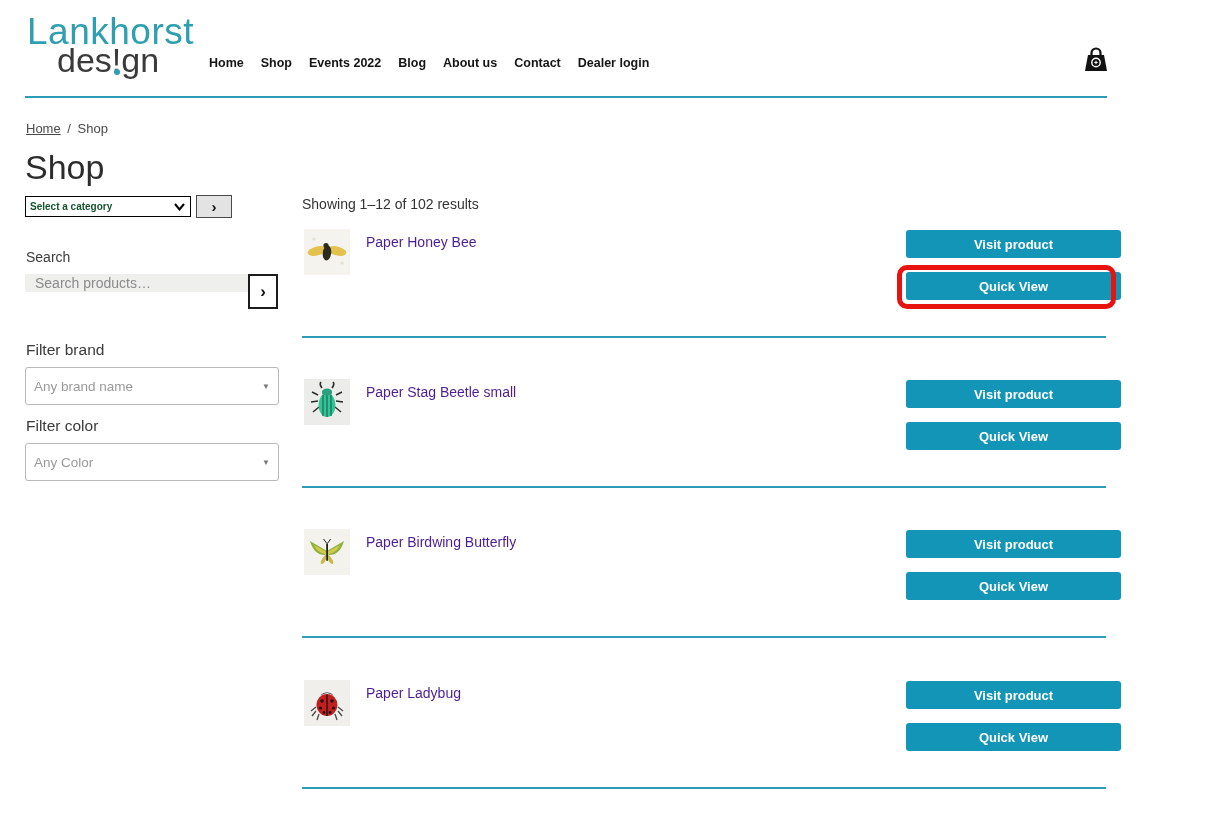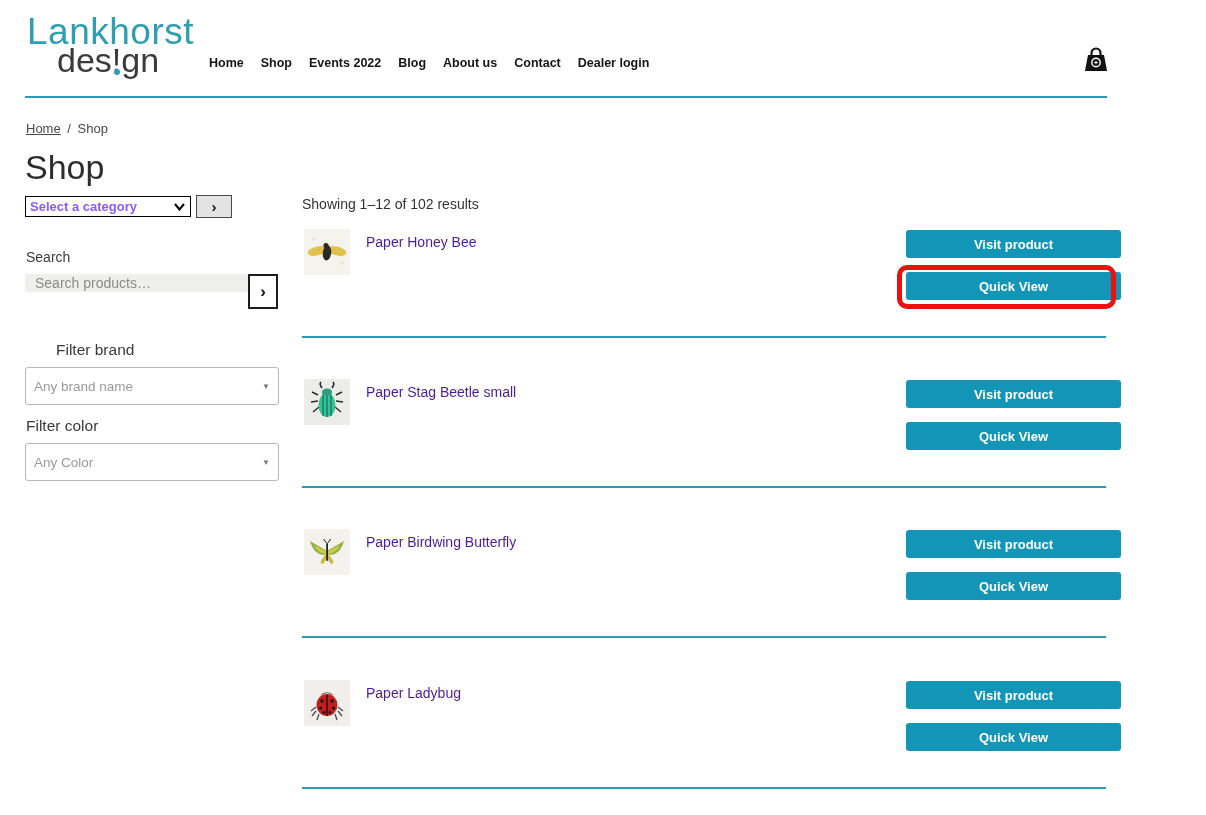--- a/index.html
+++ b/index.html
@@ -31,41 +31,41 @@
   .breadcrumb a, .bc-home { color: #4a4a4a; text-decoration: underline; cursor: pointer; }
   .bc-sep, .bc-current { color: #4a4a4a; margin-left: 3px; }
 
   
   .shop-title { position: absolute; left: 25px; top: 148px; font-size: 34px; font-weight: 400; color: #2c2c2c; }
   .cat-select {
     position: absolute; left: 25px; top: 196px; width: 166px; height: 21px;
     border: 1.5px solid #000; background: #fff; display: flex; align-items: center;
     justify-content: space-between; padding: 0 5px 0 4px; cursor: pointer;
   }
-  .cat-select .cat-text { font-size: 13px; font-weight: 700; color: #8b5cf6; }
+  .cat-select .cat-text { font-size: 10px; font-weight: 700; color: #14532d; }
   .cat-caret { width: 11px; height: 8px; }
   .cat-go {
     position: absolute; left: 196px; top: 195px; width: 36px; height: 23px;
     background: #e3e3e3; border: 1px solid #4a4a4a; display: flex; align-items: center;
     justify-content: center; cursor: pointer; font-size: 15px; font-weight: 700; color: #111;
   }
   .search-label { position: absolute; left: 26px; top: 249px; font-size: 14px; color: #3a3a3a; }
   .search-input {
     position: absolute; left: 25px; top: 274px; width: 224px; height: 18px;
     background: #efefee; border: none; outline: none; padding: 0 8px 0 10px;
     font-size: 14px; color: #333; font-family: "Liberation Sans", sans-serif;
   }
   .search-input::placeholder { color: #8a8a8a; opacity: 1; }
   .search-go {
     position: absolute; left: 248px; top: 274px; width: 30px; height: 35px;
     background: #fff; border: 2px solid #1c1c1c; display: flex; align-items: center;
     justify-content: center; cursor: pointer; font-size: 17px; font-weight: 700; color: #111;
   }
   .filter-label { position: absolute; left: 26px; font-size: 15.5px; color: #3a3a3a; }
-  .filter-brand-label { top: 341px; margin-left: 30px; }
+  .filter-brand-label { top: 341px; }
   .filter-color-label { top: 417px; }
   .filter-select {
     position: absolute; left: 25px; width: 254px; height: 22px;
     border: 1px solid #b9b9b9; border-radius: 3px; background: #fff;
     display: flex; align-items: center; justify-content: space-between;
     padding: 18px 8px; cursor: pointer;
   }
   .filter-brand-select { top: 367px; }
   .filter-color-select { top: 443px; }
   .filter-select .ph { font-size: 13.5px; color: #9a9a9a; }

